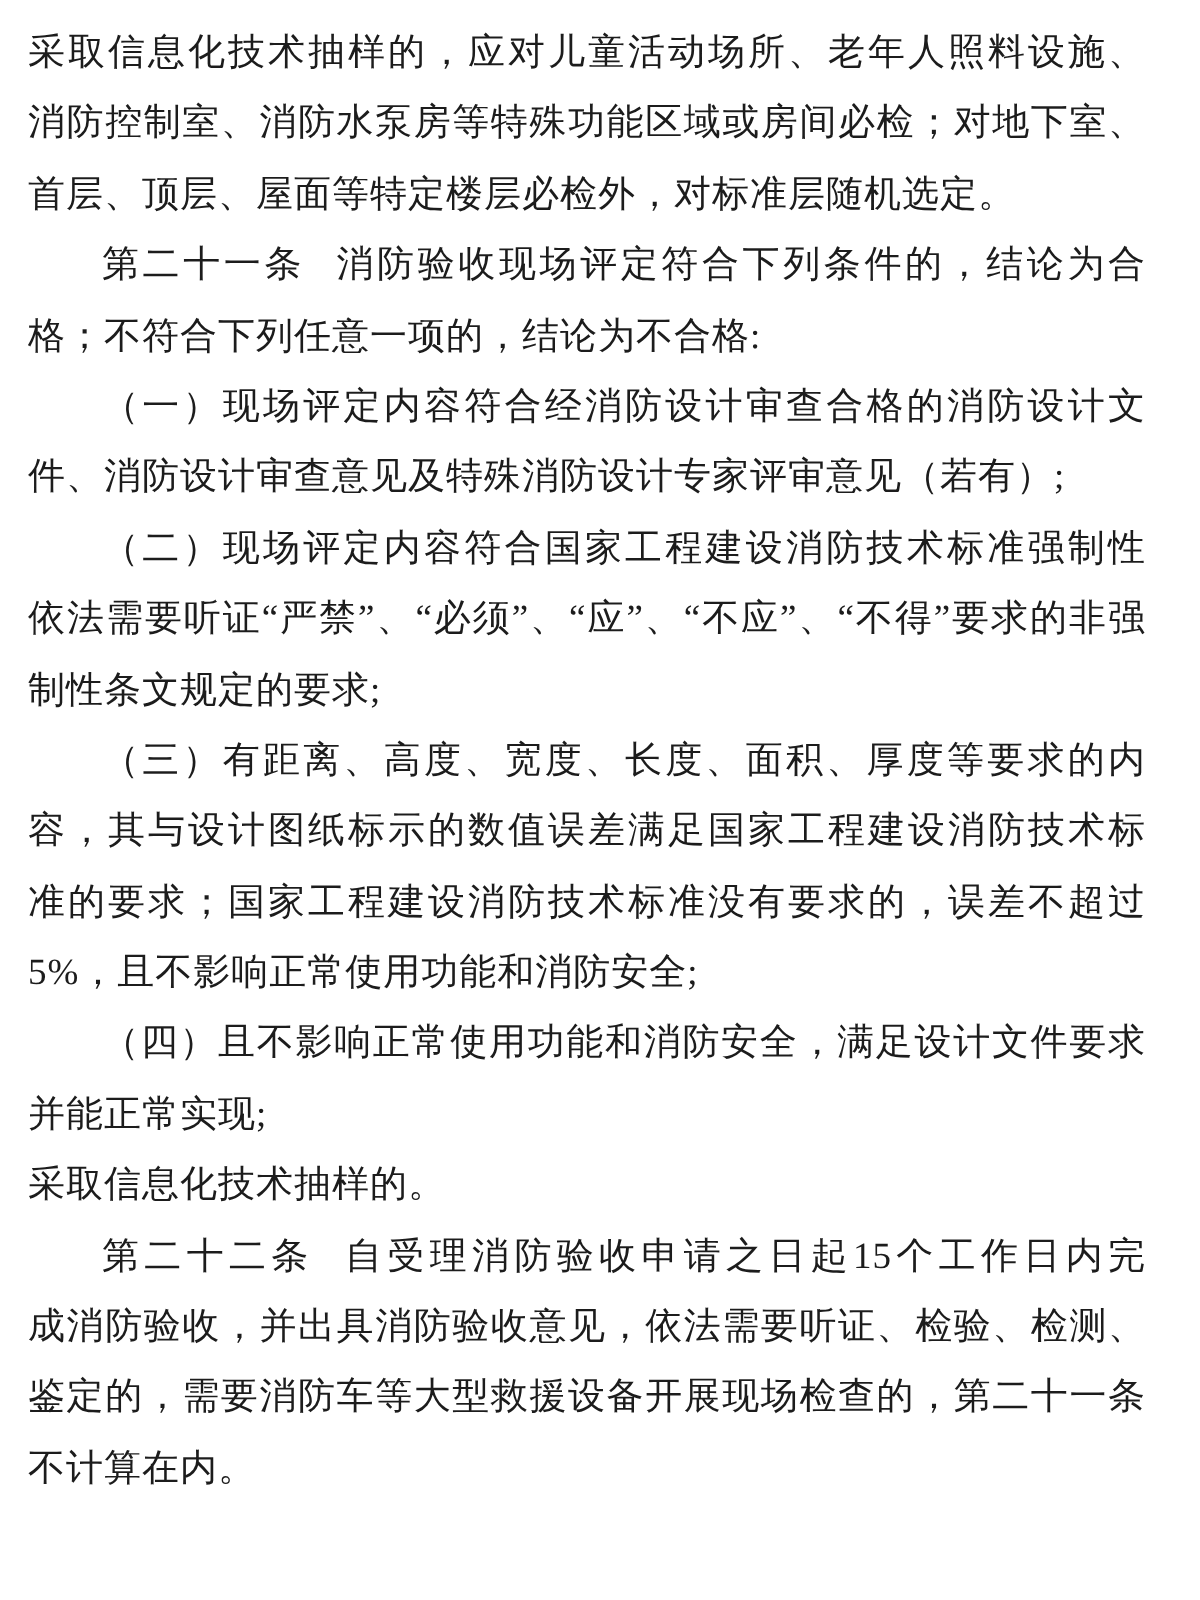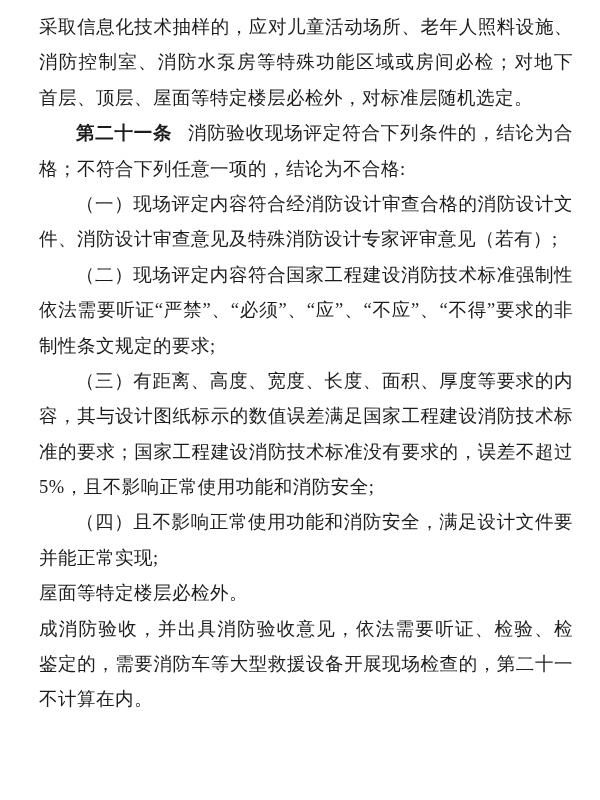--- a/index.html
+++ b/index.html
@@ -9,21 +9,21 @@
   body {
     width: 600px;
     height: 800px;
     background: #ffffff;
     overflow: hidden;
   }
   .doc {
     box-sizing: border-box;
     width: 600px;
     height: 800px;
-    padding: 10px 27px 0 39px;
+    padding: 10px 27px 0 14px;
     font-family: "Liberation Serif", "DejaVu Serif", serif;
     font-size: 18.5px;
     color: #1c1c1c;
     letter-spacing: 0.5px;
   }
   .para {
     margin: 0;
   }
   .line {
     height: 35.4px;
@@ -32,21 +32,21 @@
     text-align: left;
   }
   .line.fill {
     text-align: justify;
     text-align-last: justify;
   }
   .line.indent {
     padding-left: 37px;
   }
   .term {
-    font-weight: bold;
+    font-weight: normal;
     margin-right: 0.85em;
   }
 </style>
 </head>
 <body>
 
 <div class="doc">
   <div id="doc-body">
       <div class="para">
         <div class="line fill">采取信息化技术抽样的，应对儿童活动场所、老年人照料设施、</div>
@@ -70,21 +70,22 @@
         <div class="line fill indent">（三）有距离、高度、宽度、长度、面积、厚度等要求的内</div>
         <div class="line fill">容，其与设计图纸标示的数值误差满足国家工程建设消防技术标</div>
         <div class="line fill">准的要求；国家工程建设消防技术标准没有要求的，误差不超过</div>
         <div class="line last">5%，且不影响正常使用功能和消防安全;</div>
       </div>
       <div class="para">
         <div class="line fill indent">（四）且不影响正常使用功能和消防安全，满足设计文件要求</div>
         <div class="line last">并能正常实现;</div>
       </div>
       <div class="para">
-        <div class="line last">屋面等特定楼层必检外。</div>
+        <div class="line last">采取信息化技术抽样的。</div>
       </div>
       <div class="para">
+        <div class="line fill indent"><span class="term">第二十二条</span>自受理消防验收申请之日起15个工作日内完</div>
         <div class="line fill">成消防验收，并出具消防验收意见，依法需要听证、检验、检测、</div>
         <div class="line fill">鉴定的，需要消防车等大型救援设备开展现场检查的，第二十一条</div>
         <div class="line last">不计算在内。</div>
       </div>
     </div>
 </div>
 
 </body></html>

